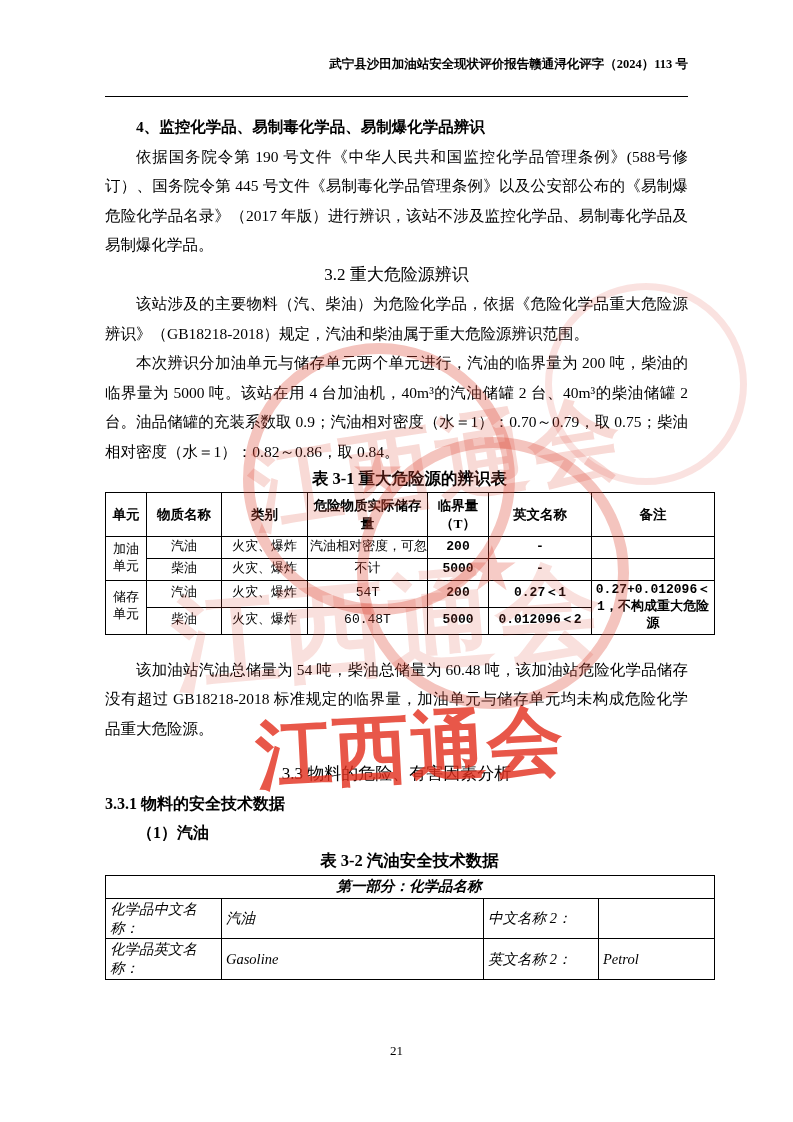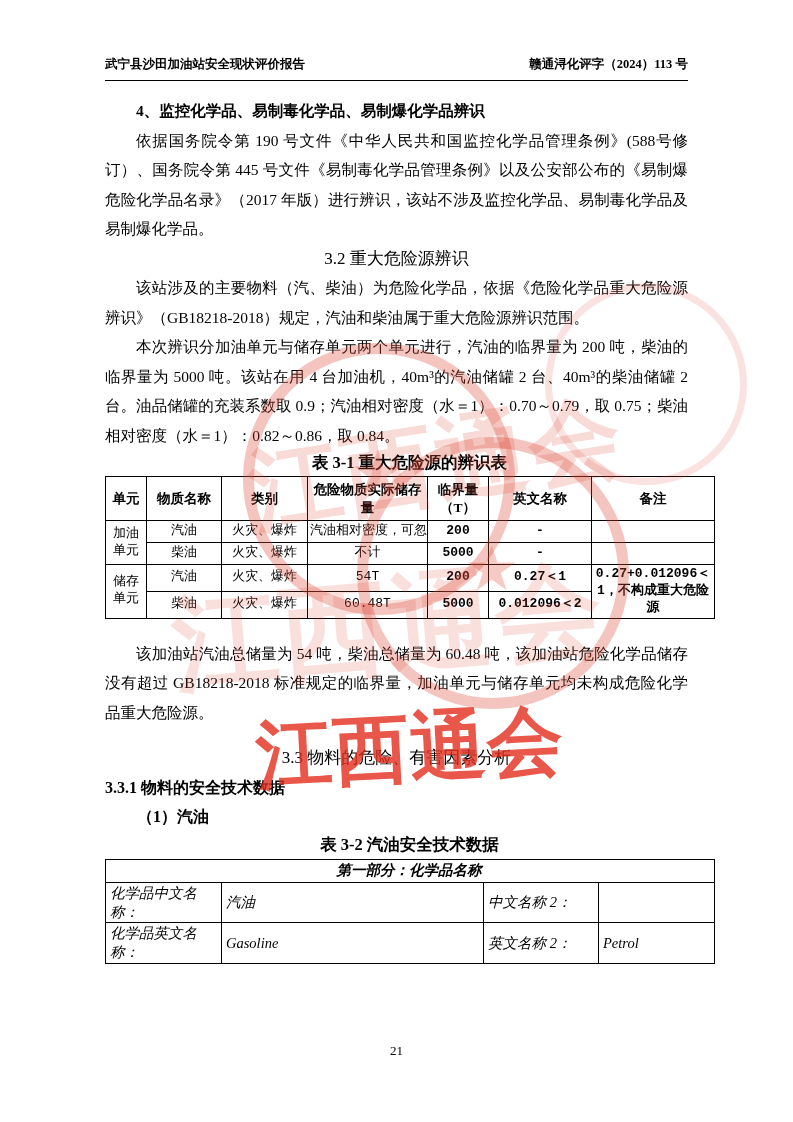--- a/index.html
+++ b/index.html
@@ -9,23 +9,23 @@
     width:793px; height:1122px;
     background:#ffffff;
     overflow:hidden;
     font-family:"Liberation Serif","DejaVu Serif",serif;
     color:#000;
   }
   .content {
     position:absolute; left:105px; top:56px; width:583px; z-index:1;
   }
   .doc-header {
-    display:flex; justify-content:space-between; align-items:flex-end;
+    display:flex; justify-content:flex-end; align-items:flex-end;
     font-size:12.5px; font-weight:bold;
-    padding-bottom:7px; border-bottom:1.5px solid #000;
+    padding-bottom:23px; border-bottom:1.5px solid #000;
   }
   .doc-body { margin-top:15px; font-size:15.5px; line-height:29.5px; text-align:justify; }
   .doc-body p { margin:0; }
   .indent { text-indent:2em; }
   .bold { font-weight:bold; }
   .sec-h { font-weight:normal; font-size:17px; margin-top:9px; margin-bottom:2px; text-align:center; }
   .sub-h { font-weight:bold; font-size:16px; margin-top:5px; margin-bottom:2px; }
   .item-h { font-weight:bold; font-size:16px; text-indent:2em; margin-top:2px; }
   .tbl-title { font-weight:bold; font-size:16.5px; text-align:center; width:609px; margin-top:3px; margin-bottom:2px; line-height:26px; }
   table { border-collapse:collapse; table-layout:fixed; width:609px; background:transparent;padding-left:8px; }

